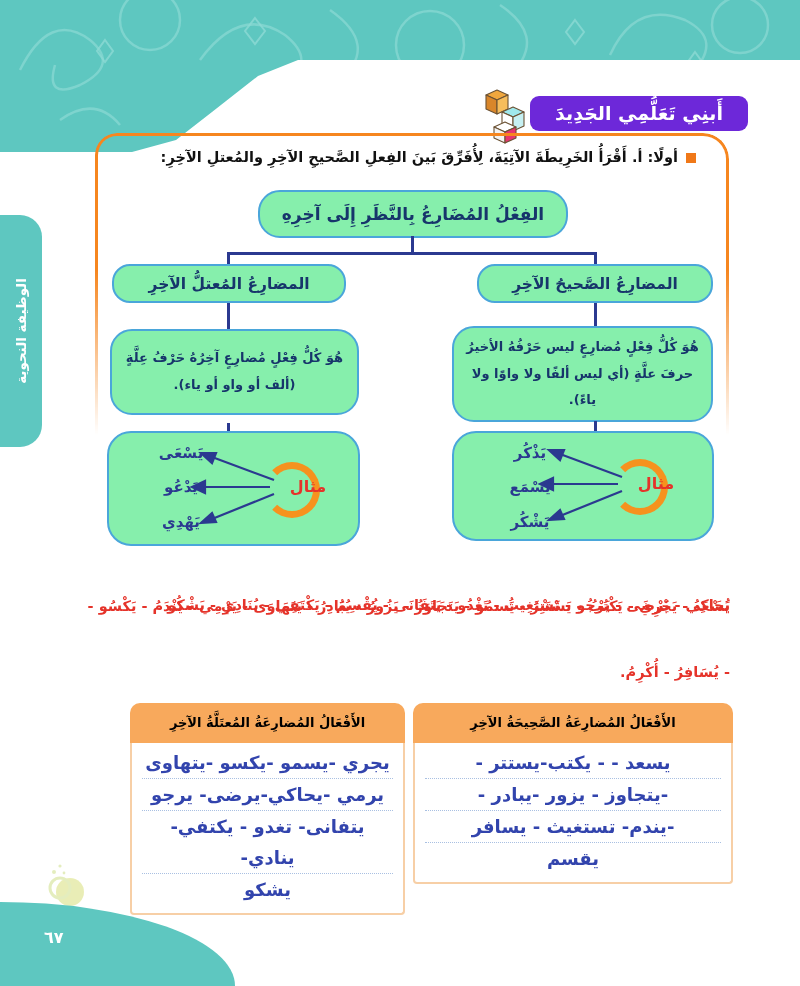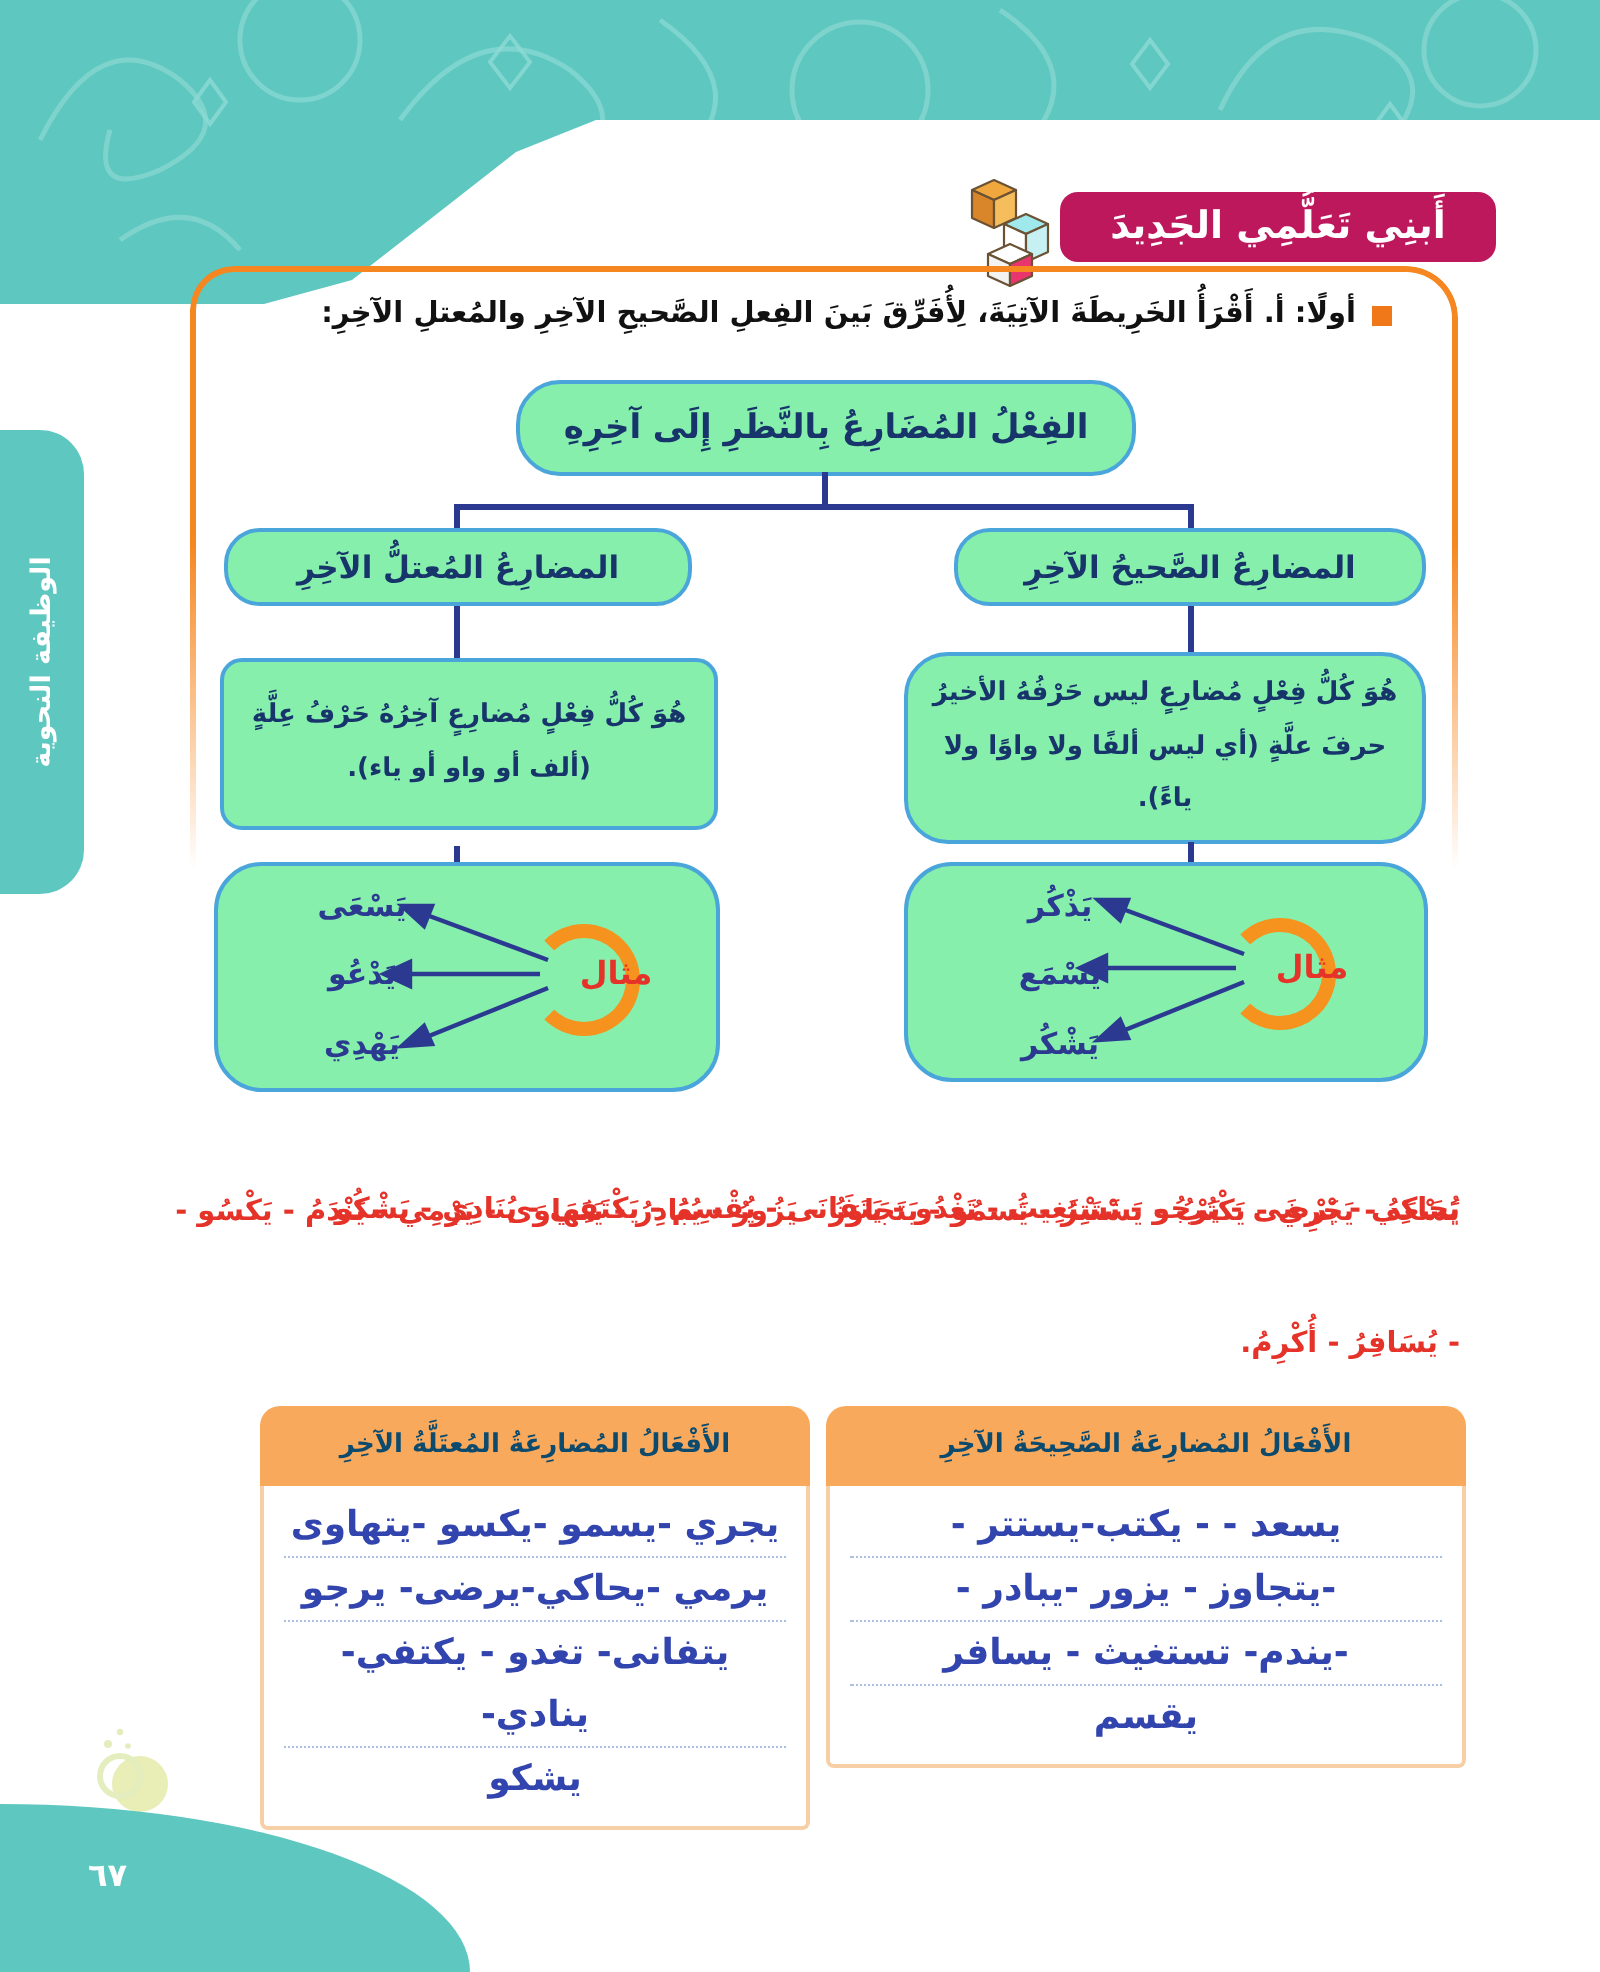--- a/index.html
+++ b/index.html
@@ -18,21 +18,21 @@
     position:absolute;left:0;top:215px;width:42px;height:232px;background:#5ec7c0;
     border-radius:0 22px 22px 0;
   }
   .side-tab .vtext{
     position:absolute;left:-94px;top:95px;width:230px;height:42px;
     transform:rotate(-90deg);color:#ffffff;font-weight:bold;font-size:13.5px;
     text-align:center;line-height:42px;letter-spacing:2px;direction:rtl;
   }
   
   .title-badge{
-    position:absolute;left:530px;top:96px;width:218px;height:35px;background:#be185d;
+    position:absolute;left:530px;top:96px;width:218px;height:35px;background:#6d28d9;
     border-radius:9px;color:#fff;font-weight:bold;font-size:19px;text-align:center;
     line-height:34px;direction:rtl;
   }
   .cubes{position:absolute;left:480px;top:86px;width:52px;height:58px;}
   
   .frame{
     position:absolute;left:95px;top:133px;width:628px;height:340px;
     border:3px solid #f6861f;border-bottom:none;border-radius:22px 26px 0 0;
     -webkit-mask-image:linear-gradient(to bottom,#000 40%,transparent 88%);
     mask-image:linear-gradient(to bottom,#000 40%,transparent 88%);
@@ -47,21 +47,21 @@
     position:absolute;background:#86efac;border:2px solid #4aa6da;border-radius:22px;
     color:#17356b;font-weight:bold;direction:rtl;display:flex;align-items:center;justify-content:center;
     box-sizing:border-box;text-align:center;
   }
   .root-box{left:258px;top:190px;width:310px;height:48px;font-size:17px;}
   .branch-box{top:264px;height:39px;font-size:15.5px;border-radius:18px;}
   .branch-sound{left:477px;width:236px;}
   .branch-weak{left:112px;width:234px;}
   .def-box{font-size:13px;line-height:2.05;padding:6px 12px;}
   .def-sound{left:452px;top:326px;width:261px;height:96px;}
-  .def-weak{left:110px;top:329px;width:249px;height:86px;border-radius:11px;}
+  .def-weak{left:110px;top:329px;width:249px;height:86px;}
   .ex-box{border-radius:24px;}
   .ex-sound{left:452px;top:431px;width:262px;height:110px;}
   .ex-weak{left:107px;top:431px;width:253px;height:115px;}
   
   .conn{position:absolute;background:#2b3990;}
   
   .ex-inner{position:relative;width:100%;height:100%;}
   .verb{
     position:absolute;left:38px;width:76px;height:26px;color:#2b3990;font-weight:bold;
     font-size:15px;text-align:center;line-height:26px;
@@ -85,21 +85,21 @@
   .redline{
     position:absolute;left:72px;width:658px;direction:rtl;text-align:right;
     color:#e5332a;font-weight:bold;font-size:14.5px;
   }
   .rl0{top:598px;}.rl1{top:597px;}.rl2{top:664px;}
   
   .ans-table{position:absolute;top:703px;}
   .tbl-sound{left:413px;width:320px;}
   .tbl-weak{left:130px;width:275px;}
   .ans-head{
-    background:#f8a95c;border-radius:10px 10px 0 0;color:#0c4a6e;font-weight:bold;
+    background:#f8a95c;border-radius:10px 10px 0 0;color:#000000;font-weight:bold;
     font-size:13px;text-align:center;height:40px;line-height:40px;direction:rtl;
   }
   .ans-body{
     background:#ffffff;border:2px solid #f7cfa6;border-top:none;border-radius:0 0 4px 4px;
     padding:4px 10px 8px 10px;
   }
   .ans-row{
     color:#3244ad;font-weight:bold;font-size:18px;text-align:center;line-height:31px;
     border-bottom:1.5px dotted #a9c0e2;direction:rtl;
   }

